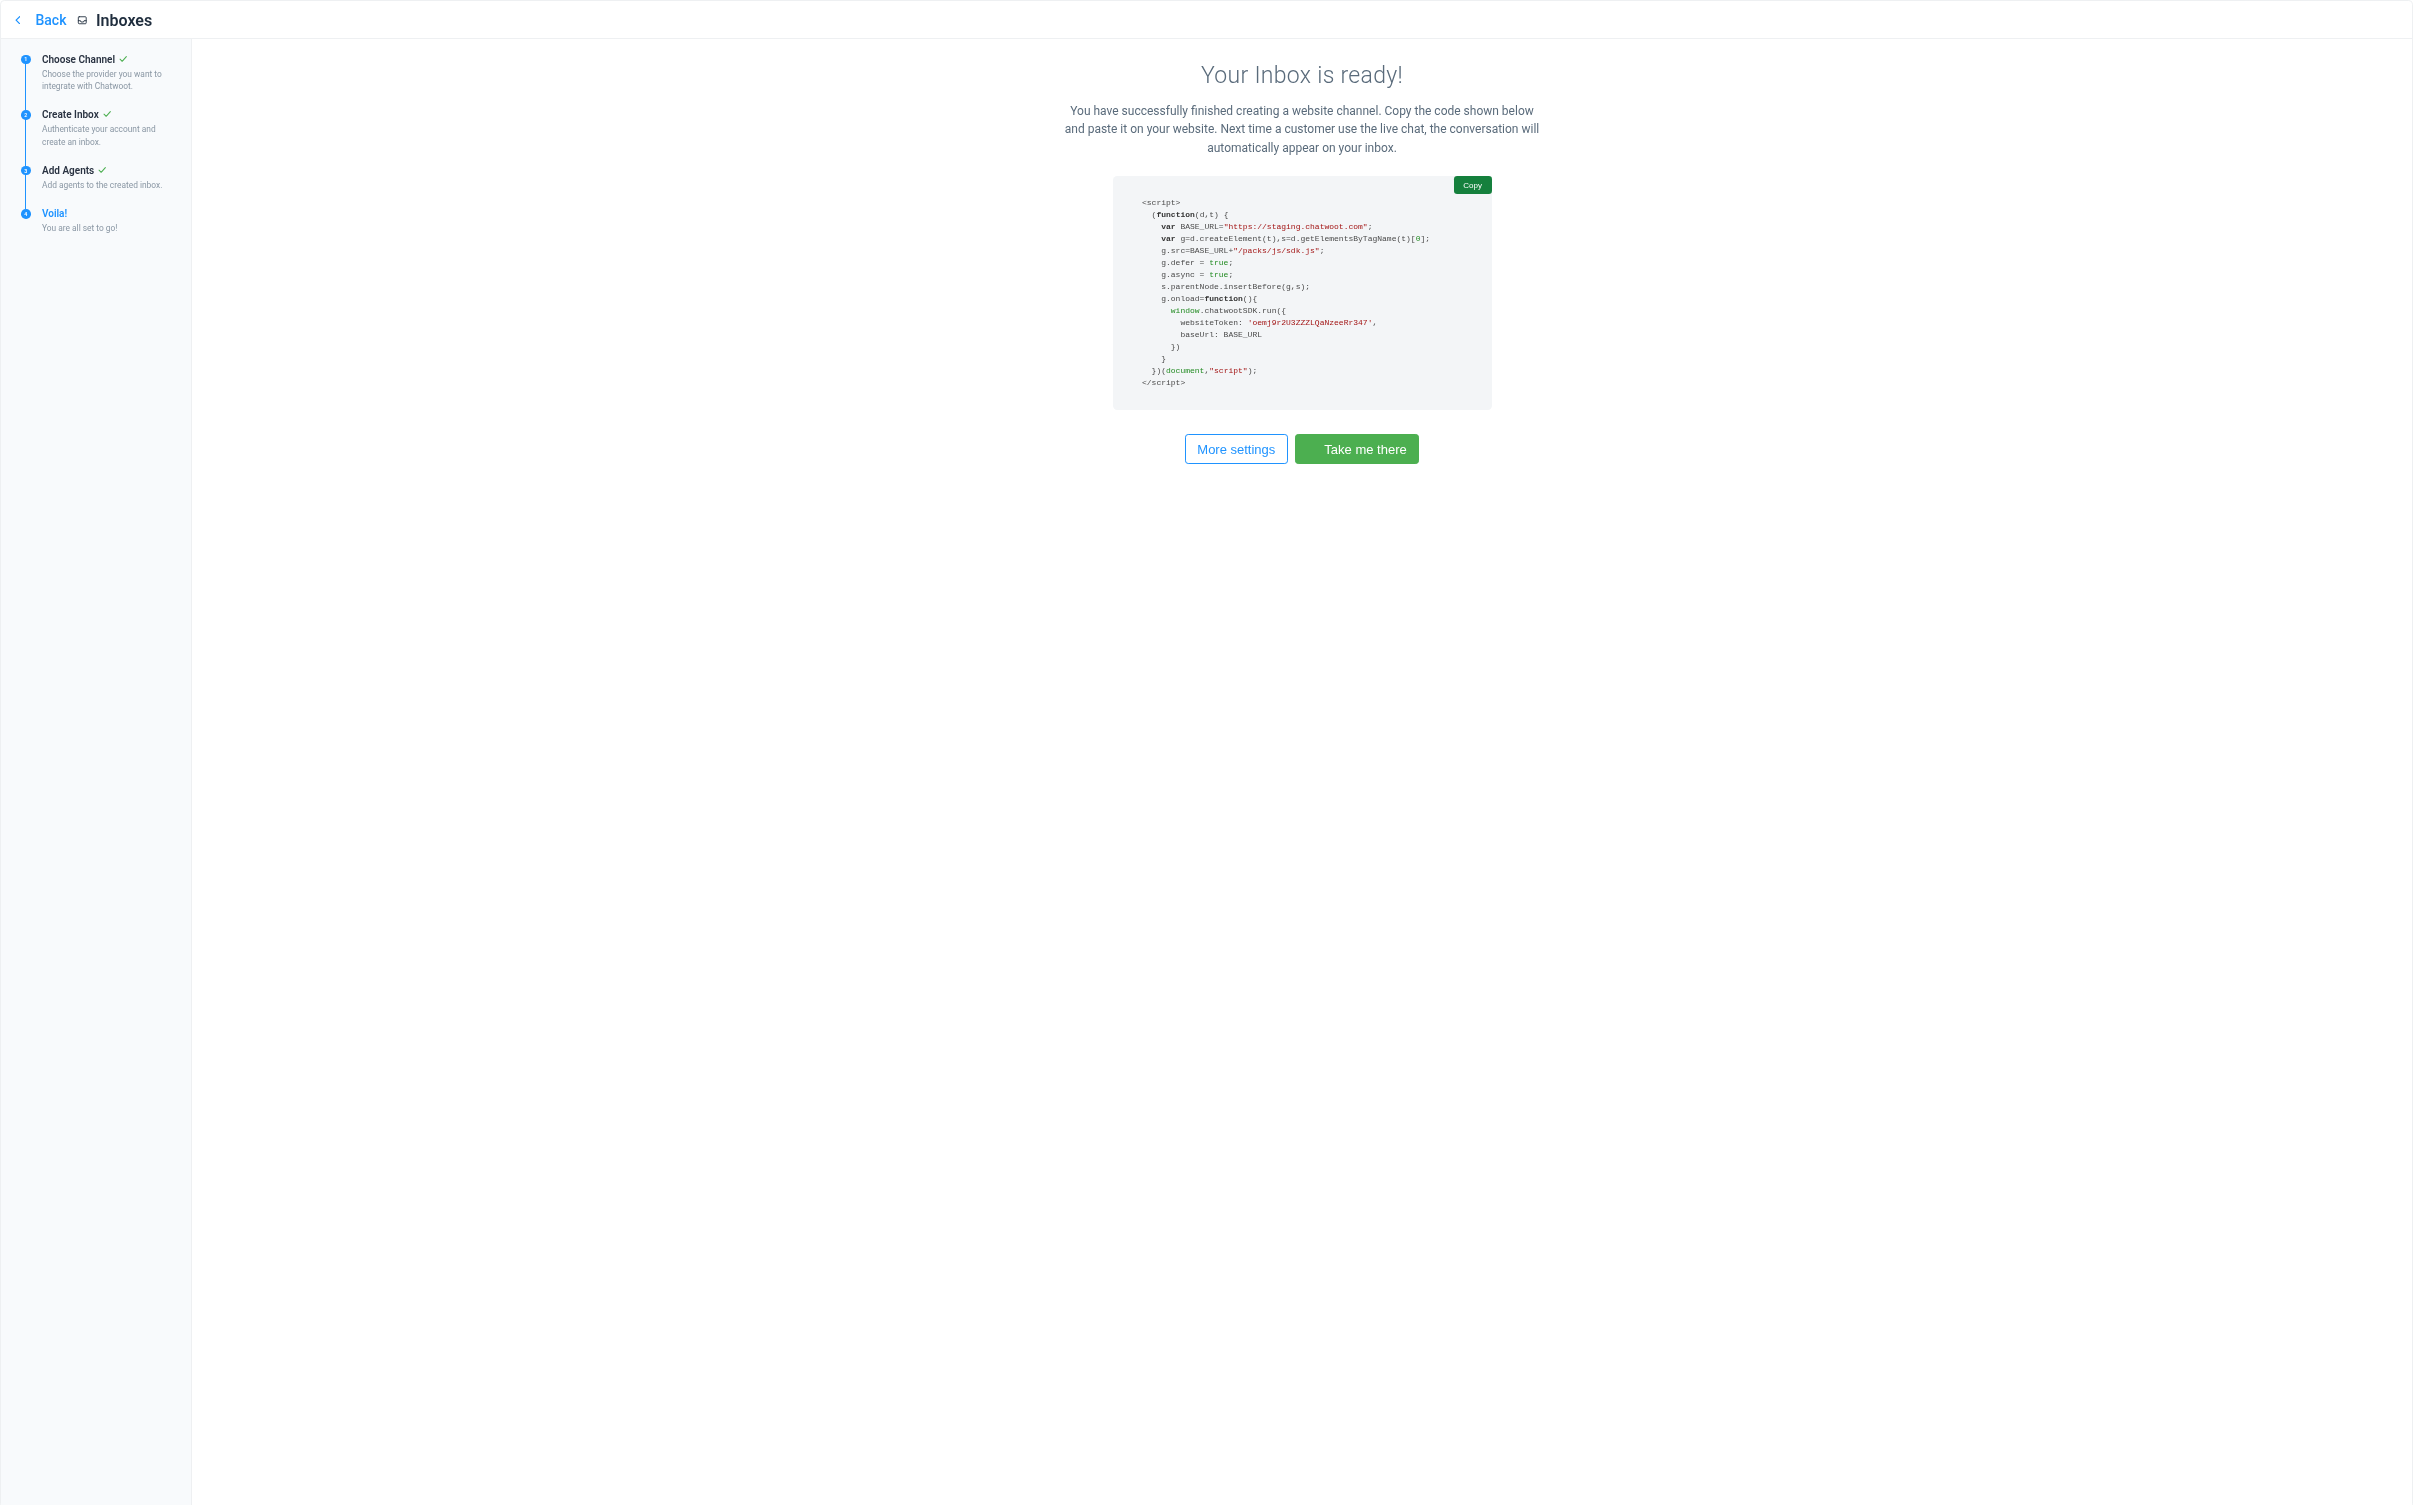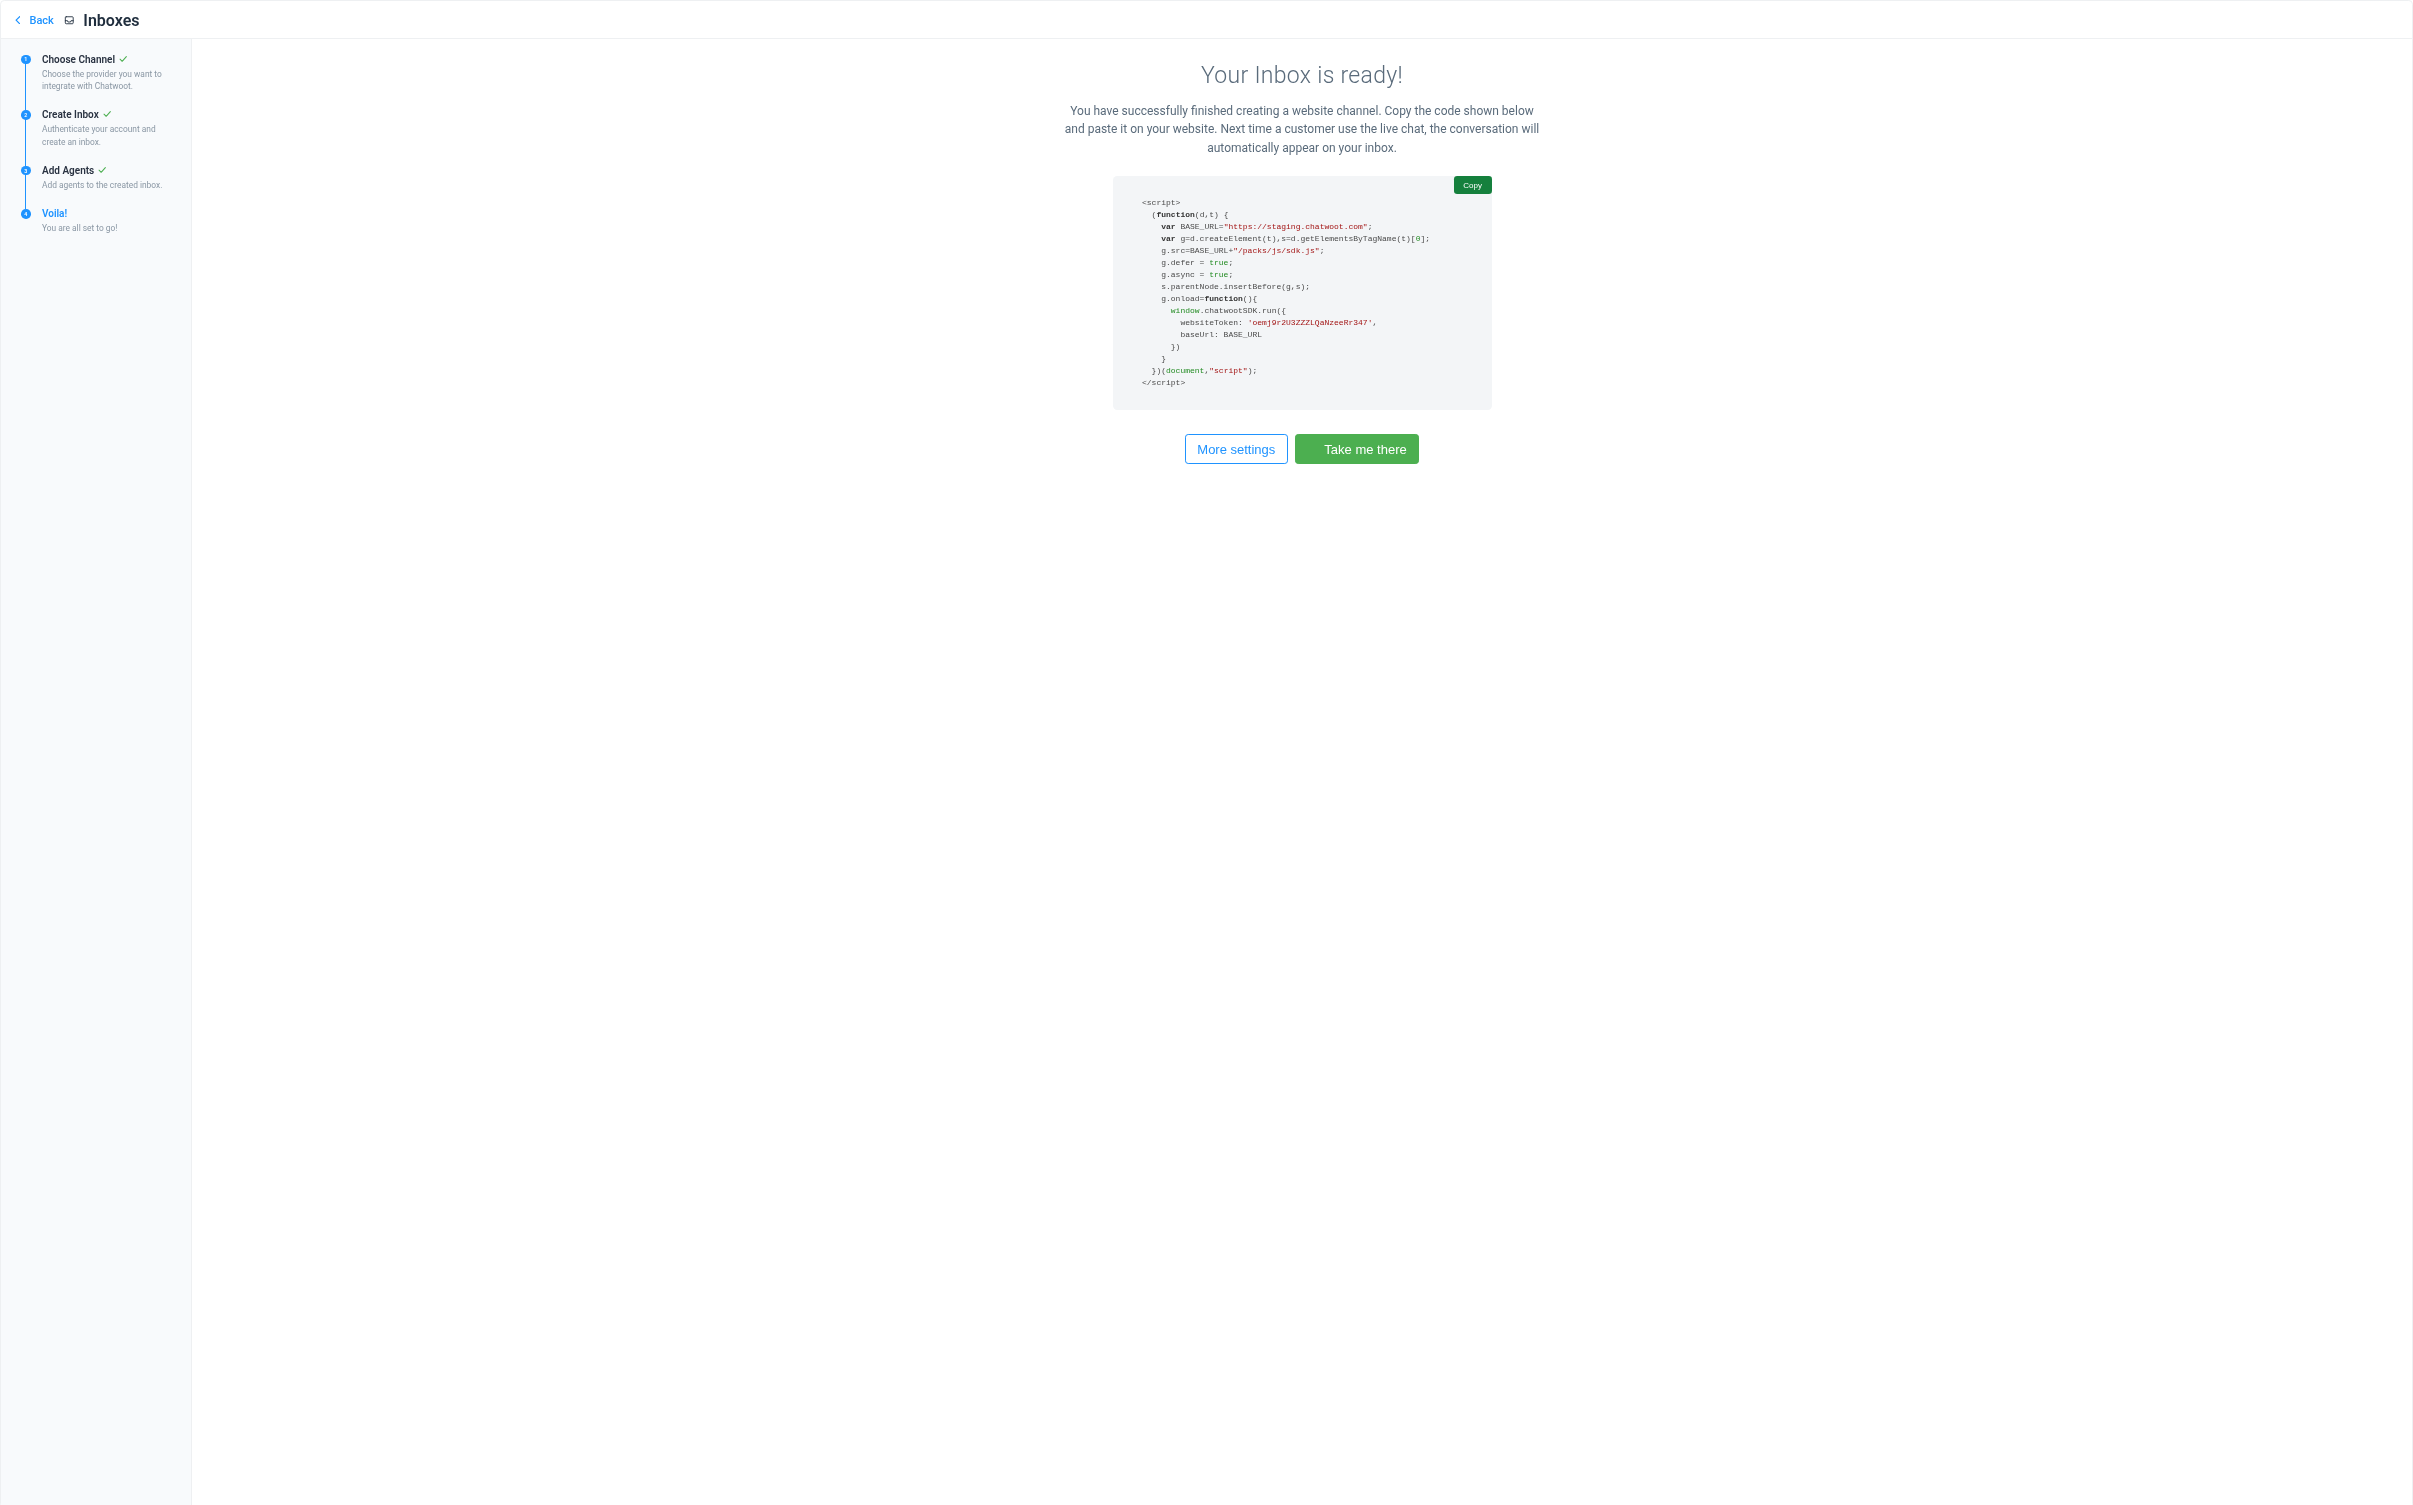--- a/index.html
+++ b/index.html
@@ -18,23 +18,23 @@
   .topbar {
     display: flex;
     align-items: center;
     padding: 9.5px 13.7px 8.4px 13.7px;
     border-bottom: 0.5px solid #eef0f2;
     gap: 6.3px;
   }
   .back-link {
     display: inline-flex;
     align-items: center;
-    gap: 9px;
+    gap: 15px;
     color: #1f93ff;
-    font-size: 11px;
+    font-size: 14px;
     font-weight: 500;
     cursor: pointer;
     user-select: none;
     justify-content: center;
   }
   .back-link svg { width: 5.8px; height: 8.4px; }
   .inbox-icon {
     width: 11.6px; height: 11.6px;
     display: inline-flex;
     align-items: center; justify-content: center;

